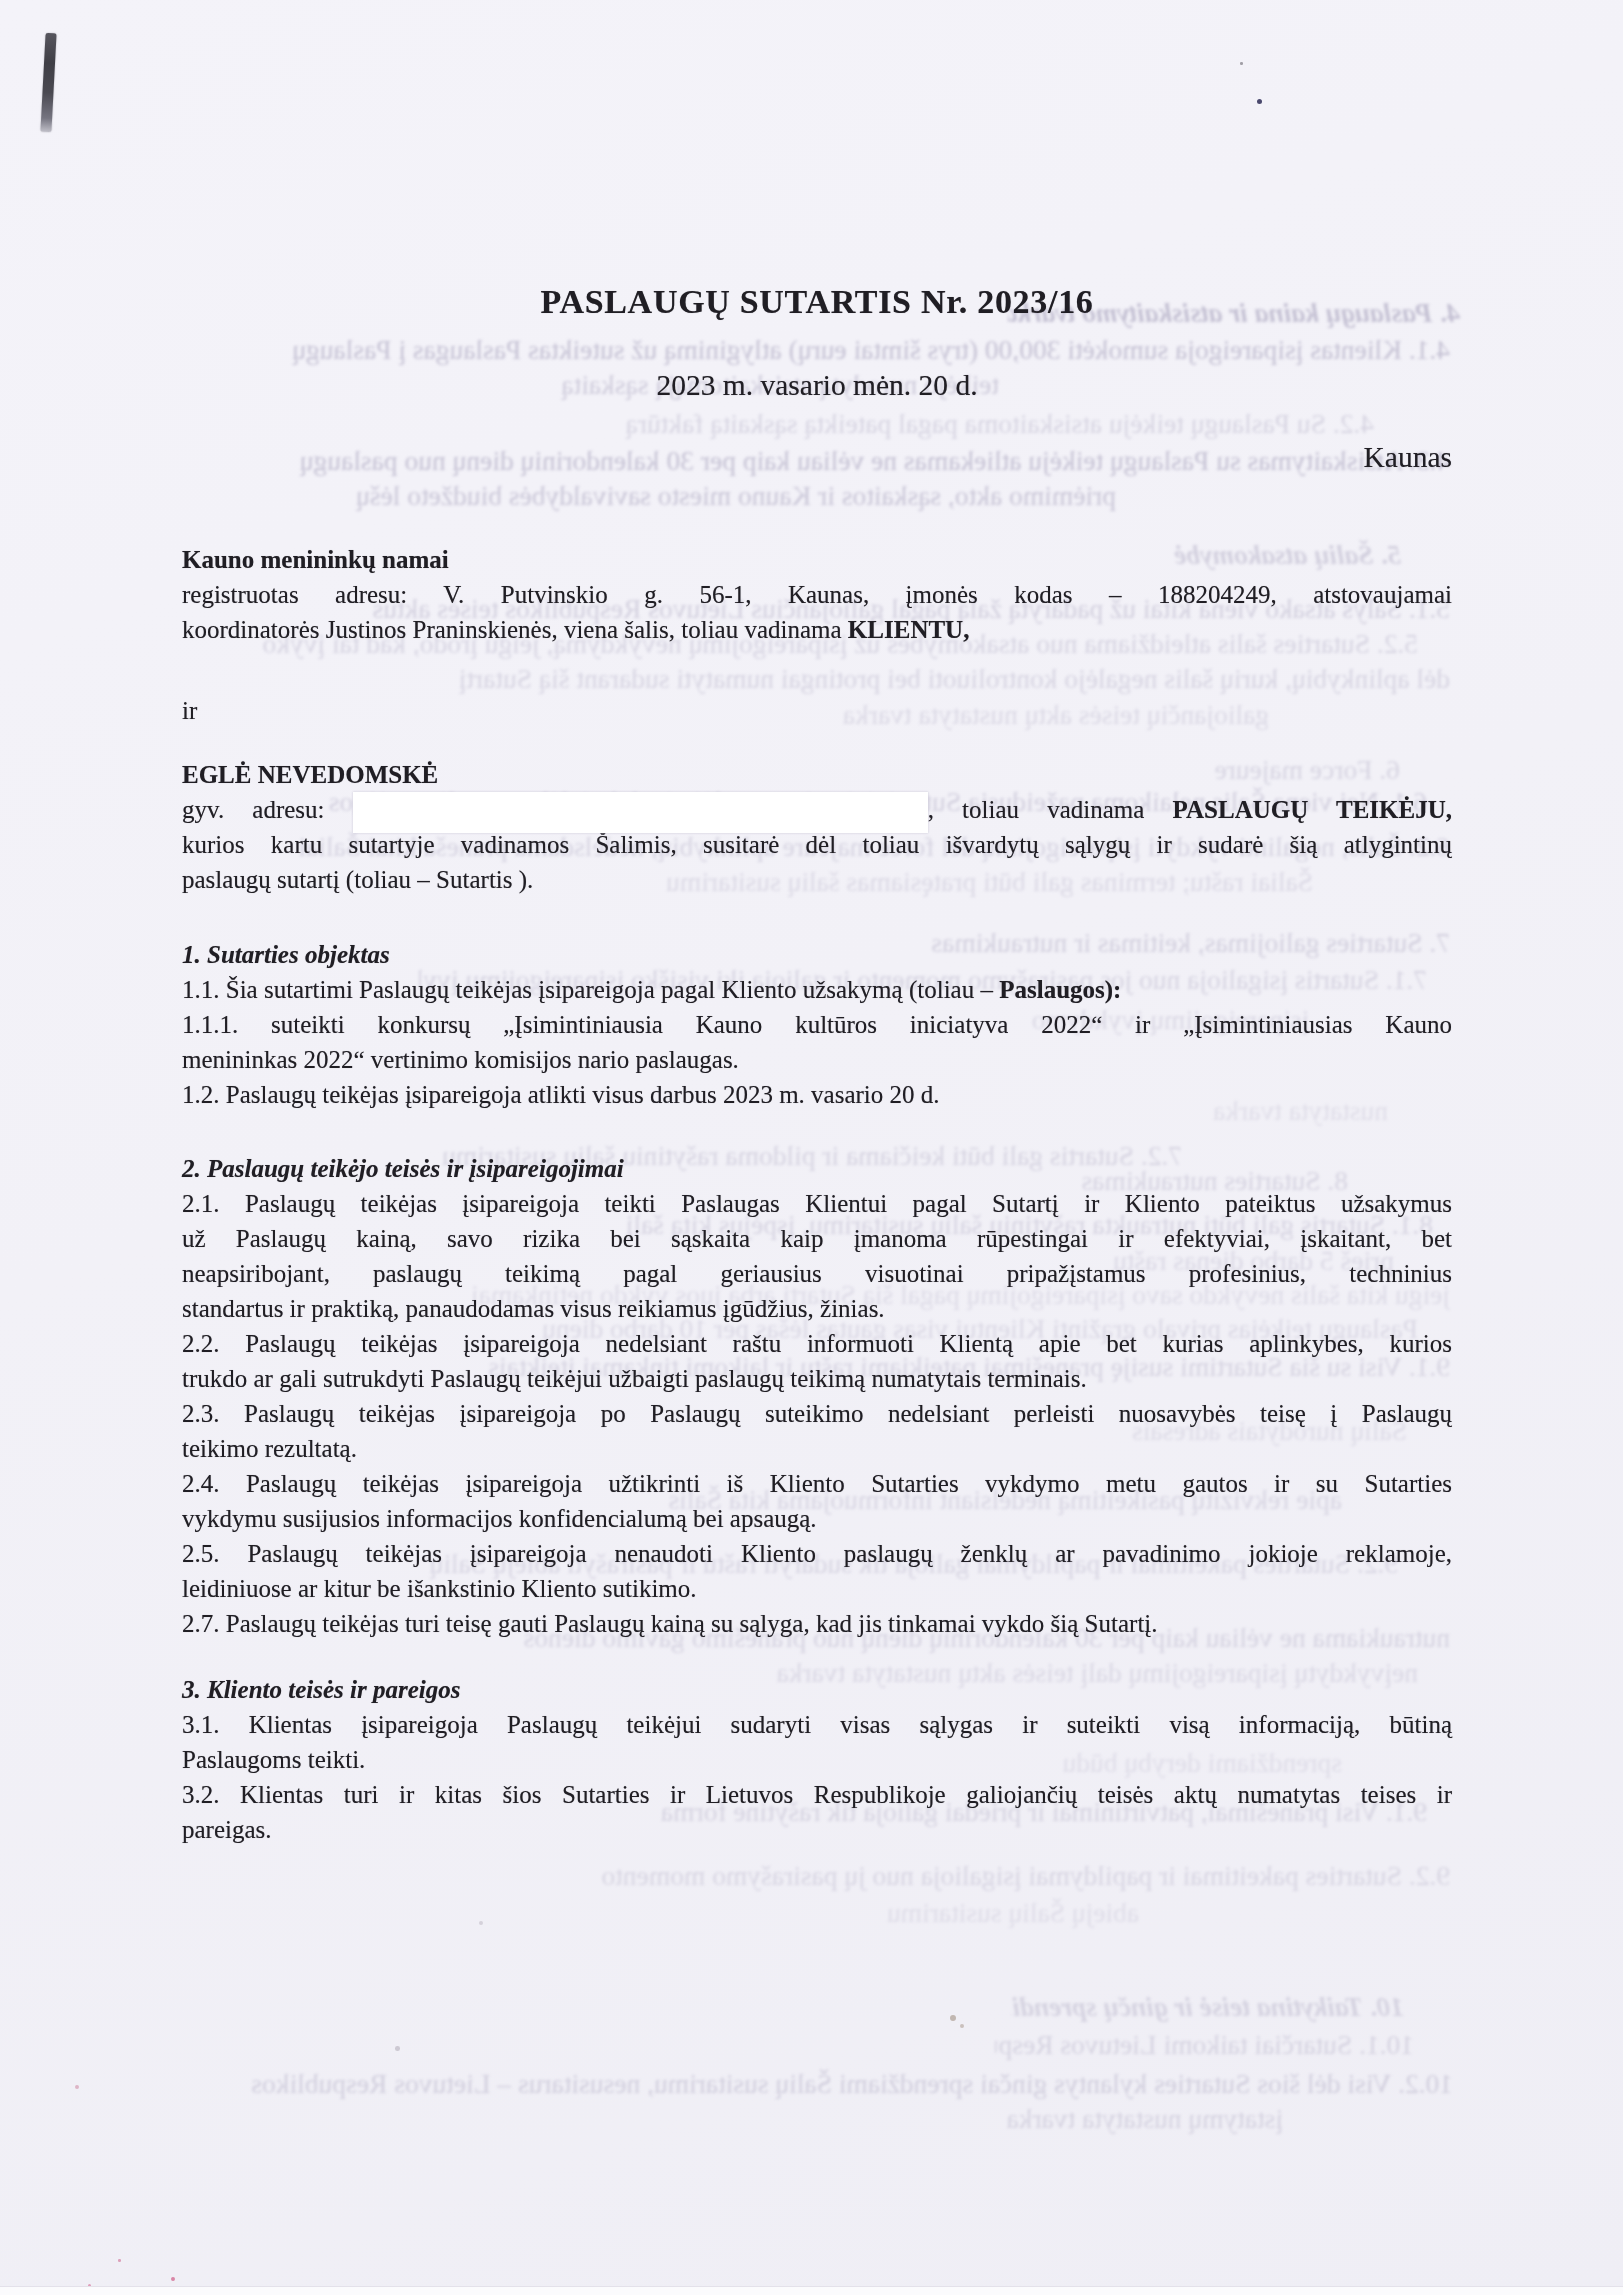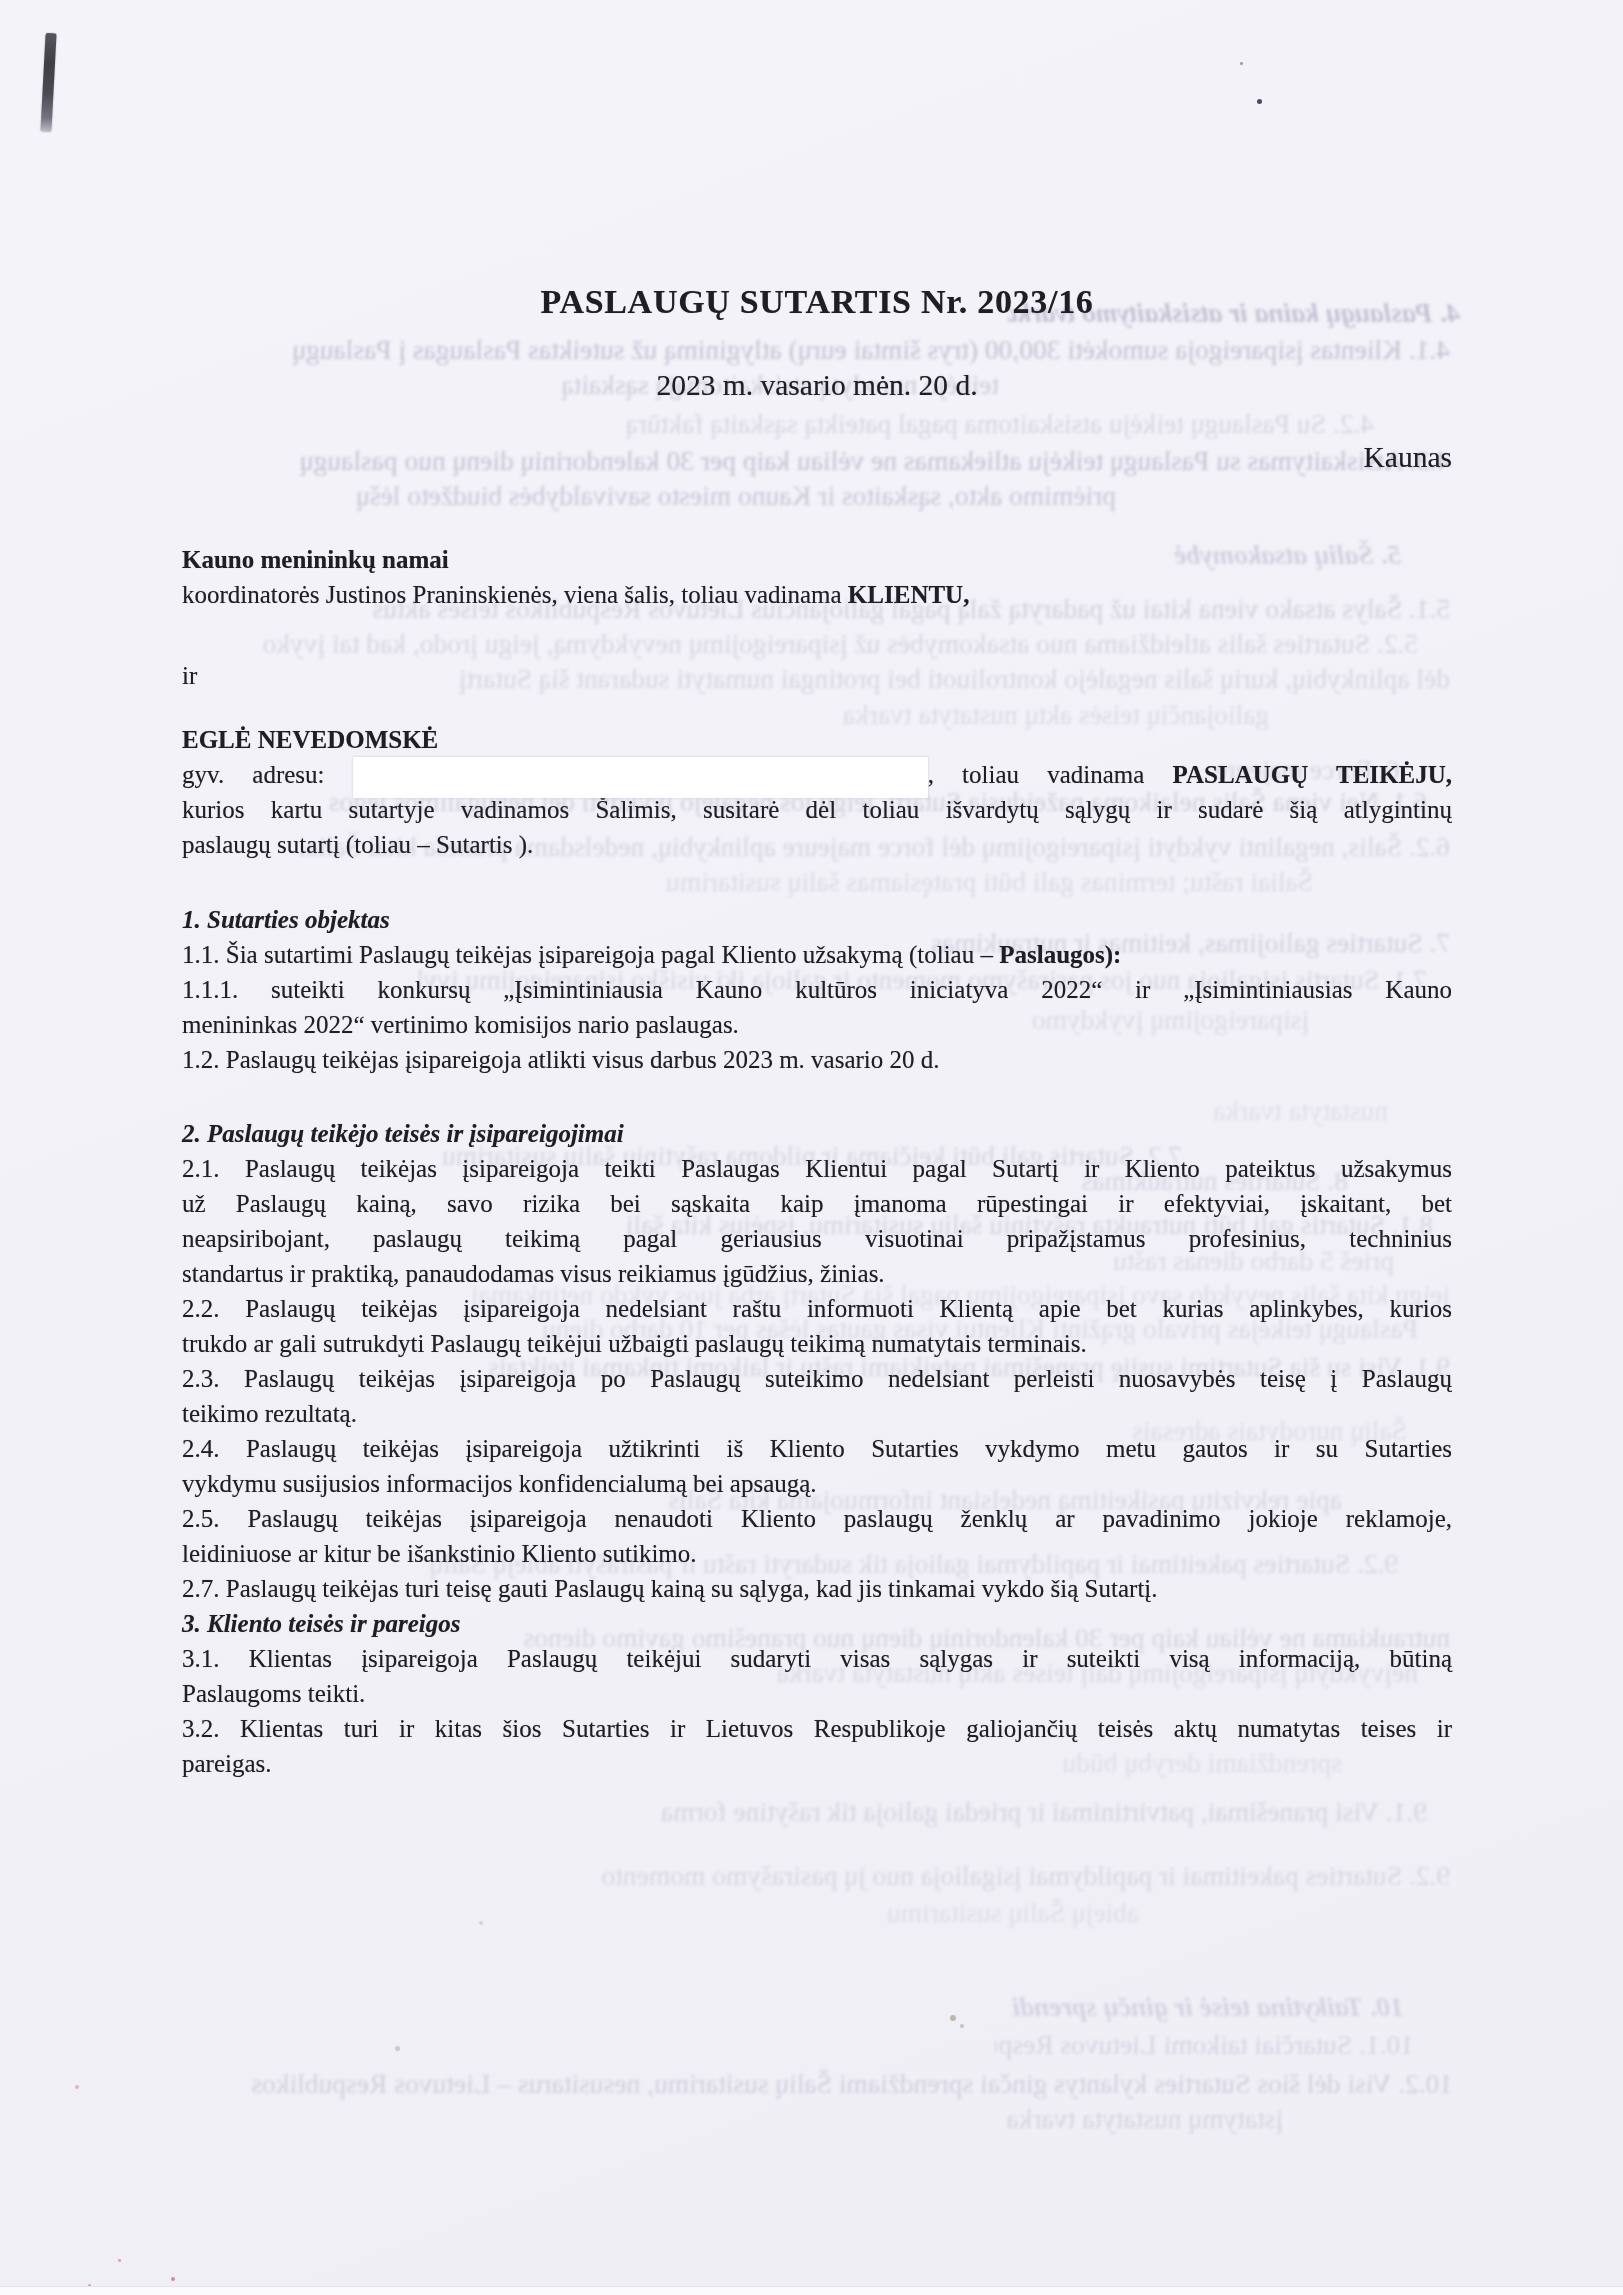--- a/index.html
+++ b/index.html
@@ -31,21 +31,21 @@
   .docplace{margin-top:37px;height:35px;line-height:35px;font-size:29.5px;text-align:right;}
   .line{height:35px;line-height:35px;font-size:25px;}
   .just{text-align:justify;text-align-last:justify;}
   .blk-name .line{font-weight:700;}
   .blk-heading .line{font-weight:700;font-style:italic;}
   #client-name{margin-top:67px;}
   #and-separator{margin-top:46px;}
   #provider-name{margin-top:29px;}
   #section-1-heading{margin-top:40px;}
   #section-2-heading{margin-top:39px;}
-  #section-3-heading{}
+  #section-3-heading{margin-top:31px;}
   
   .redact-anchor{display:inline-block;width:575px;height:5.2px;position:relative;}
   .redact-white{
     position:absolute;left:0;top:-21px;width:575px;height:41px;background:#ffffff;
     box-shadow:0 0 2px rgba(196,193,210,0.9);
   }
   
   .artifact-layer{position:absolute;inset:0;z-index:3;pointer-events:none;}
   .pen-mark{
     position:absolute;left:43px;top:33px;width:10.5px;height:99px;
@@ -108,20 +108,21 @@
 
   <div class="content">
     <div class="title">PASLAUGŲ SUTARTIS  Nr.  2023/16</div>
     <div class="docdate">2023 m. vasario mėn. 20 d.</div>
     <div class="docplace">Kaunas</div>
     <div id="doc-blocks">
         <div id="client-name" class="blk blk-name">
           <div class="line">Kauno menininkų namai</div>
         </div>
         <div id="client-details" class="blk blk-para">
+          <div class="line just">registruotas adresu: V. Putvinskio g. 56-1, Kaunas, įmonės kodas – 188204249, atstovaujamai</div>
           <div class="line">koordinatorės Justinos Praninskienės, viena šalis, toliau vadinama <b>KLIENTU,</b></div>
         </div>
         <div id="and-separator" class="blk blk-plain">
           <div class="line">ir</div>
         </div>
         <div id="provider-name" class="blk blk-name">
           <div class="line">EGLĖ NEVEDOMSKĖ</div>
         </div>
         <div id="provider-details" class="blk blk-para">
           <div class="line just">gyv. adresu: <span class="redact-anchor"><span class="redact-white"></span></span>, toliau vadinama <b>PASLAUGŲ TEIKĖJU,</b></div>

